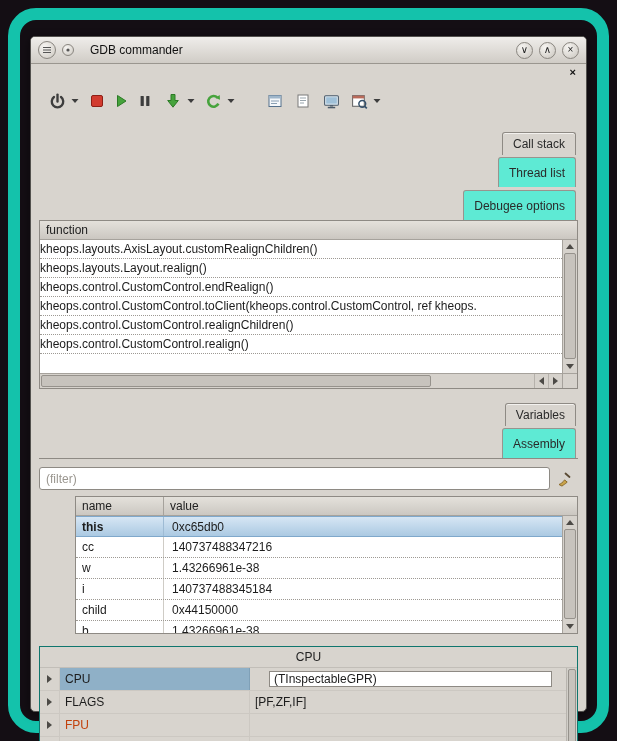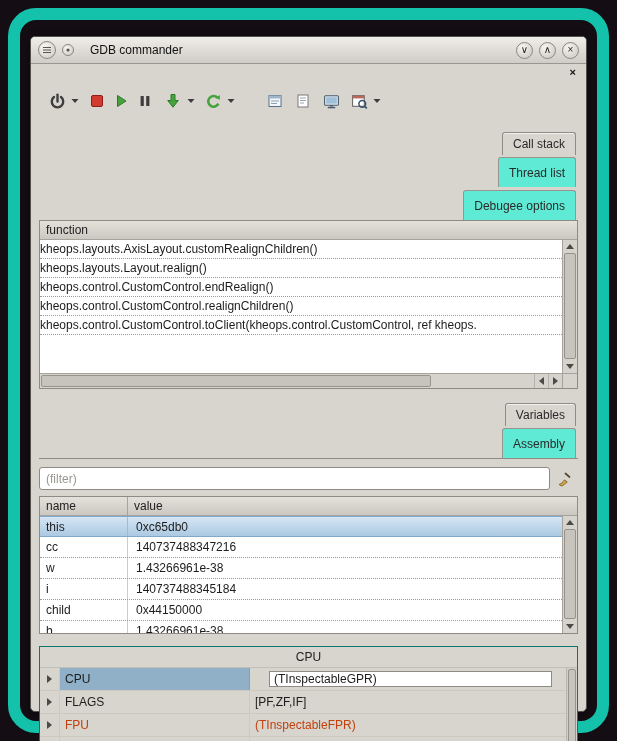--- a/index.html
+++ b/index.html
@@ -115,34 +115,35 @@
     padding:0 6px; font:12px "Liberation Sans","DejaVu Sans",sans-serif; color:#222; outline:none;
   }
   .filter-input::placeholder { color:#9a968f; }
   .filter-clear { width:28px; display:flex; align-items:center; justify-content:center; }
   
   .vars-frame {
     margin-top:6px; height:138px; flex:0 0 138px;
     border:1px solid #8e8a84; background:#fff;
     display:grid; grid-template-columns:88px 1fr 15px; grid-template-rows:19px 1fr;
     overflow:hidden;
+    margin-left:36px;
   }
   .var-hcell {
     background:linear-gradient(#e4e1db,#cbc7c1); border-bottom:1px solid #a6a29c;
     display:flex; align-items:center; padding-left:6px; color:#222;
   }
   .var-hname { grid-column:1; grid-row:1; border-right:1px solid #a6a29c; }
   .var-hvalue { grid-column:2/4; grid-row:1; }
   .vars-body { grid-column:1/3; grid-row:2; overflow:hidden; }
   .vars-frame .vscroll { grid-column:3; grid-row:2; }
   .var-row { height:21px; display:flex; border-bottom:1px dotted #9d9993; cursor:default; }
   .var-name { width:88px; flex:0 0 88px; display:flex; align-items:center; padding-left:6px; border-right:1px solid #cfccc6; }
   .var-value { flex:1; display:flex; align-items:center; padding-left:8px; white-space:nowrap; overflow:hidden; }
   .var-row.sel { background:linear-gradient(#d6e6f4,#abc9e2); border-top:1px solid #7fa8cb; border-bottom:1px solid #7fa8cb; }
-  .var-row.sel .var-name { border-right-color:#9ebbd4; }
+  .var-row.sel .var-name { border-right-color:#9ebbd4;font-weight:bold; }
   
   .cpu-group { margin-top:12px; border:1px solid #0f766e; box-shadow:0 1px 0 #f0eeea; background:#d8d4ce; }
   .cpu-title { height:20px; display:flex; align-items:center; justify-content:center; color:#222; }
   .cpu-grid { display:flex; border-top:1px solid #c2beb8; }
   .cpu-rows { flex:1; }
   .cpu-row { height:23px; display:flex; align-items:stretch; border-bottom:1px solid #ccc8c2; }
   .cpu-exp { width:20px; flex:0 0 20px; display:flex; align-items:center; justify-content:center; border-right:1px solid #ccc8c2; }
   .cpu-name { width:190px; flex:0 0 190px; display:flex; align-items:center; padding-left:5px; border-right:1px solid #ccc8c2; color:#1c1c1c; }
   .cpu-name.sel { background:#8fb0c7; border-right-color:#7fa0b7; }
   .cpu-val { flex:1; display:flex; align-items:center; padding-left:5px; color:#1c1c1c; }
@@ -286,22 +287,23 @@
       <div class="tab">Thread list</div>
       <div class="tab">Debugee options</div>
     </div>
 
     <div class="cs-frame">
       <div class="cs-header">function</div>
       <div class="cs-body">
         <div class="cs-row">kheops.layouts.AxisLayout.customRealignChildren()</div>
         <div class="cs-row">kheops.layouts.Layout.realign()</div>
         <div class="cs-row">kheops.control.CustomControl.endRealign()</div>
+        <div class="cs-row">kheops.control.CustomControl.toClient(kheops.control.CustomControl, ref kheops.</div>
         <div class="cs-row">kheops.control.CustomControl.realignChildren()</div>
-        <div class="cs-row">kheops.control.CustomControl.toClient(kheops.control.CustomControl, ref kheops.</div>
+        <div class="cs-row">kheops.control.CustomControl.realign()</div>
       </div>
       <div class="vscroll">
         <div class="sbtn-v">
             <div class="tri tri-up"></div>
           </div>
         <div class="vthumb"></div>
         <div class="sbtn-v">
             <div class="tri tri-down"></div>
           </div>
       </div>
@@ -392,21 +394,20 @@
                 <div class="tri tri-right"></div>
               </div>
             <div class="cpu-name">FLAGS</div>
             <div class="cpu-val">[PF,ZF,IF]</div>
           </div>
           <div class="cpu-row dis">
             <div class="cpu-exp">
                 <div class="tri tri-right"></div>
               </div>
             <div class="cpu-name">FPU</div>
-            <div class="cpu-val">(TInspectableFPR)</div>
           </div>
           <div class="cpu-row dis">
             <div class="cpu-exp">
                 <div class="tri tri-right"></div>
               </div>
             <div class="cpu-name">SSR</div>
             <div class="cpu-val">(TInspectableSSR)</div>
           </div>
         </div>
         <div class="cpu-scroll">

